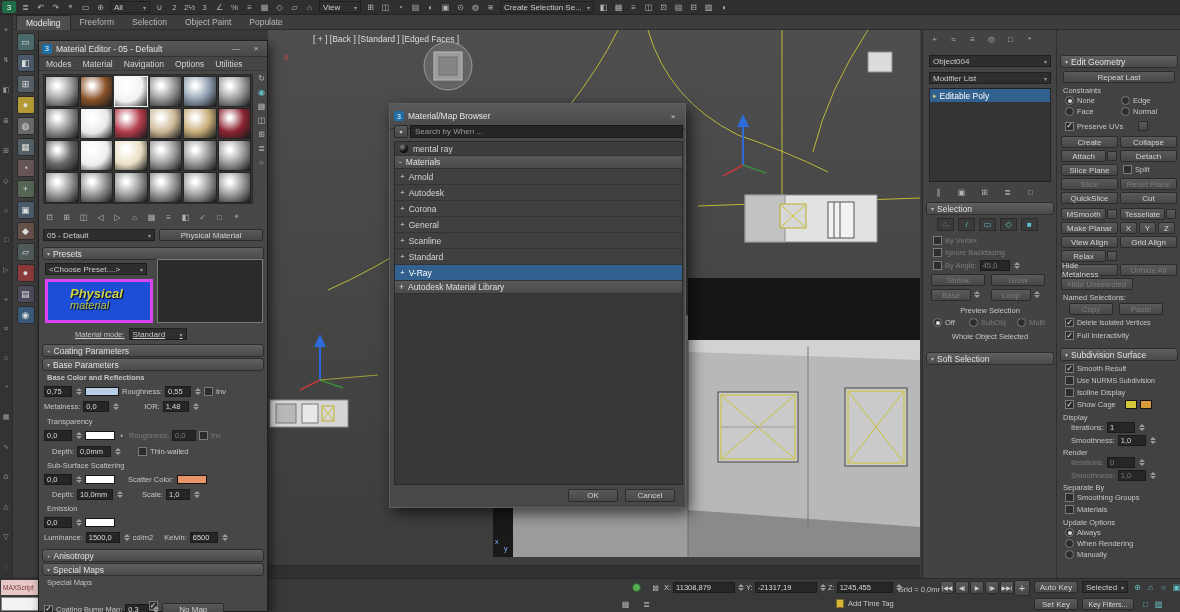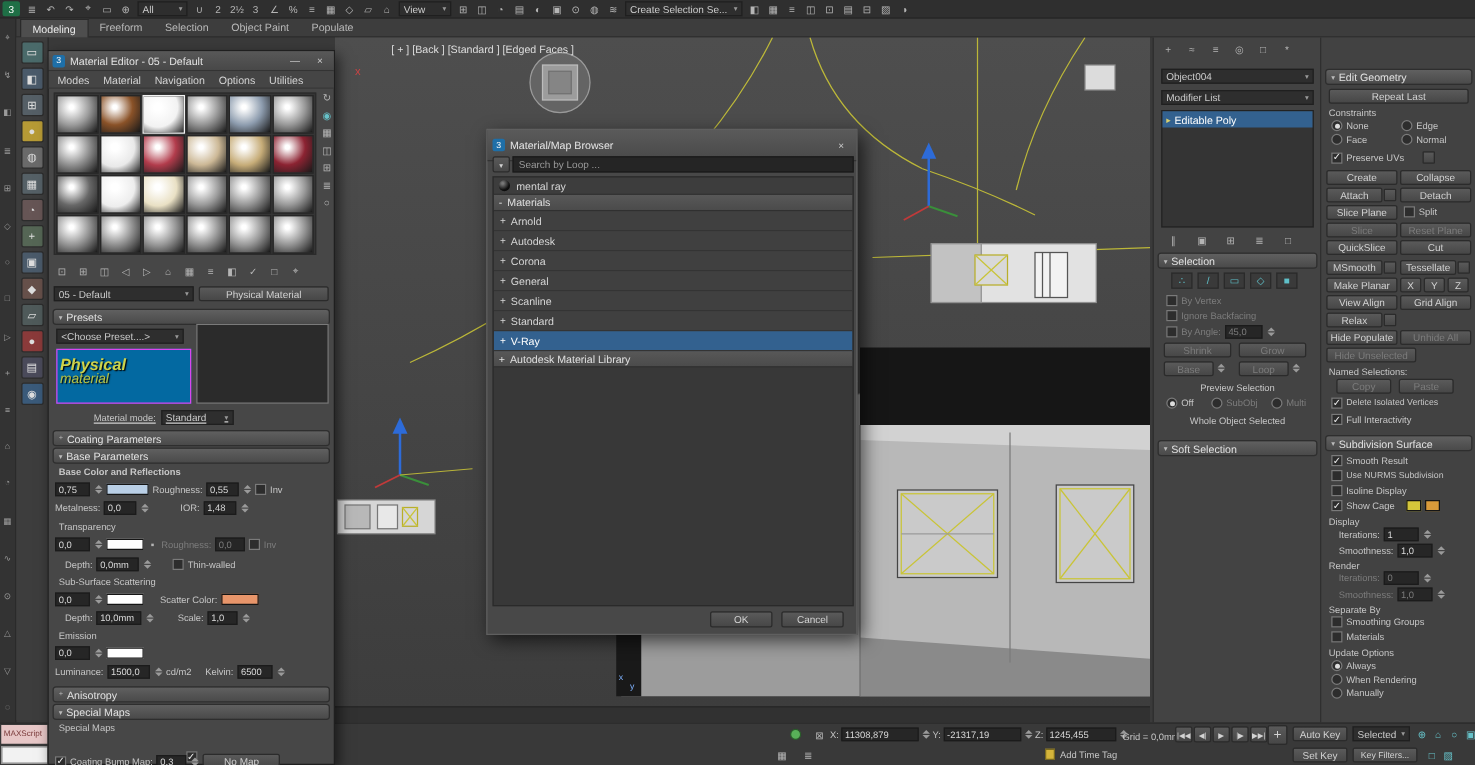--- a/index.html
+++ b/index.html
@@ -382,21 +382,21 @@
     <div class="btn" style="position:absolute;left:63px;top:178px;width:45px;">Tessellate</div>
     <span class="sq" style="position:absolute;left:109px;top:179px;"></span>
     <div class="btn" style="position:absolute;left:4px;top:192px;width:57px;">Make Planar</div>
     <div class="btn" style="position:absolute;left:63px;top:192px;width:17px;">X</div>
     <div class="btn" style="position:absolute;left:82px;top:192px;width:17px;">Y</div>
     <div class="btn" style="position:absolute;left:101px;top:192px;width:17px;">Z</div>
     <div class="btn" style="position:absolute;left:4px;top:206px;width:57px;">View Align</div>
     <div class="btn" style="position:absolute;left:63px;top:206px;width:57px;">Grid Align</div>
     <div class="btn" style="position:absolute;left:4px;top:220px;width:45px;">Relax</div>
     <span class="sq" style="position:absolute;left:50px;top:221px;"></span>
-    <div class="btn" style="position:absolute;left:4px;top:234px;width:57px;">Hide Populate</div>
+    <div class="btn" style="position:absolute;left:4px;top:234px;width:57px;">Hide Metalness</div>
     <div class="btn dim" style="position:absolute;left:63px;top:234px;width:57px;">Unhide All</div>
     <div class="btn dim" style="position:absolute;left:4px;top:248px;width:72px;">Hide Unselected</div>
     <div class="lbl" style="position:absolute;left:6px;top:263px;">Named Selections:</div>
     <div class="btn dim" style="position:absolute;left:12px;top:273px;width:44px;">Copy</div>
     <div class="btn dim" style="position:absolute;left:62px;top:273px;width:44px;">Paste</div>
     <div class="flex" style="position:absolute;left:8px;top:288px;gap:3px;">
       <span class="chk on"></span>
       <span class="lbl" style="font-size:7px;">Delete Isolated Vertices</span>
     </div>
     <div class="flex" style="position:absolute;left:8px;top:301px;gap:3px;">
@@ -633,21 +633,21 @@
     <div class="btn" style="position:absolute;left:120px;top:188px;width:104px;">Physical Material</div>
 
     <div class="hdr" style="position:absolute;left:3px;top:206px;width:222px;">
       <span class="arr">▾</span>
       <span>Presets</span>
     </div>
     <div class="drop" style="position:absolute;left:6px;top:222px;width:102px;">
       <span>&lt;Choose Preset....&gt;</span>
         <span class="dar">▾</span>
     </div>
-    <div style="position:absolute;left:6px;top:238px;width:108px;height:44px;background:#0369a1;border:1px solid #d946ef;padding:4px 2px;">
+    <div style="position:absolute;left:6px;top:238px;width:108px;height:44px;background:#1d4ed8;border:3px solid #d946ef;padding:4px 22px;">
       <div style="font-size:13px;font-style:italic;font-weight:bold;color:#cdd34a;text-shadow:1px 1px 1px #000;">Physical</div>
       <div style="font-size:11px;font-style:italic;color:#b9c23f;margin-top:-2px;text-shadow:1px 1px 1px #000;">material</div>
     </div>
     <div style="position:absolute;left:118px;top:218px;width:106px;height:64px;background:#2b2b2b;border:1px solid #7a7a7a;"></div>
     <div class="flex" style="position:absolute;left:36px;top:287px;gap:4px;text-decoration:underline;">
       <span class="lbl">Material mode:</span>
       <div class="drop" style="width:58px;">
         <span>Standard</span>
           <span class="dar">▾</span>
       </div>
@@ -799,21 +799,21 @@
   </div>
 
   <div class="abs" style="left:389px;top:103px;width:297px;height:405px;background:#484848;border:1px solid #5f5f5f;box-shadow:4px 5px 14px rgba(0,0,0,.65);">
     <div class="flex" style="height:17px;background:linear-gradient(#5a5a5a,#494949);border-bottom:1px solid #333;padding:12px 4px;gap:4px;">
       <span style="width:10px;height:10px;background:#1e6fa8;border-radius:2px;color:#fff;font-size:7px;display:flex;align-items:center;justify-content:center;">3</span>
       <span style="flex:1;font-size:8.5px;color:#e6e6e6;">Material/Map Browser</span>
       <span class="winbtn">×</span>
     </div>
     <div class="flex" style="position:absolute;left:4px;top:21px;width:289px;height:13px;gap:2px;">
       <span class="btn" style="width:14px;height:13px;font-size:6px;">▾</span>
-      <div style="flex:1;height:13px;background:#252525;border:1px solid #1a1a1a;color:#9a9a9a;font-size:8px;display:flex;align-items:center;padding:0 4px;">Search by Loop ...</div>
+      <div style="flex:1;height:13px;background:#252525;border:1px solid #1a1a1a;color:#9a9a9a;font-size:8px;display:flex;align-items:center;padding:0 4px;">Search by When ...</div>
     </div>
     <div class="abs" style="left:4px;top:37px;width:289px;height:344px;background:#383838;border:1px solid #2a2a2a;overflow:hidden;">
       <div class="flex" style="height:14px;background:#3d3d3d;border-bottom:1px solid #333;padding:0 4px;gap:5px;font-size:8.5px;color:#d6d6d6;">
         <span style="width:9px;height:9px;border-radius:50%;background:radial-gradient(circle at 35% 30%, #777 8%, #111 60%, #000 100%);"></span>
         <span>mental ray</span>
       </div>
       <div class="bhdr">
         <span style="margin-right:4px;">-</span>
         <span>Materials</span>
       </div>

